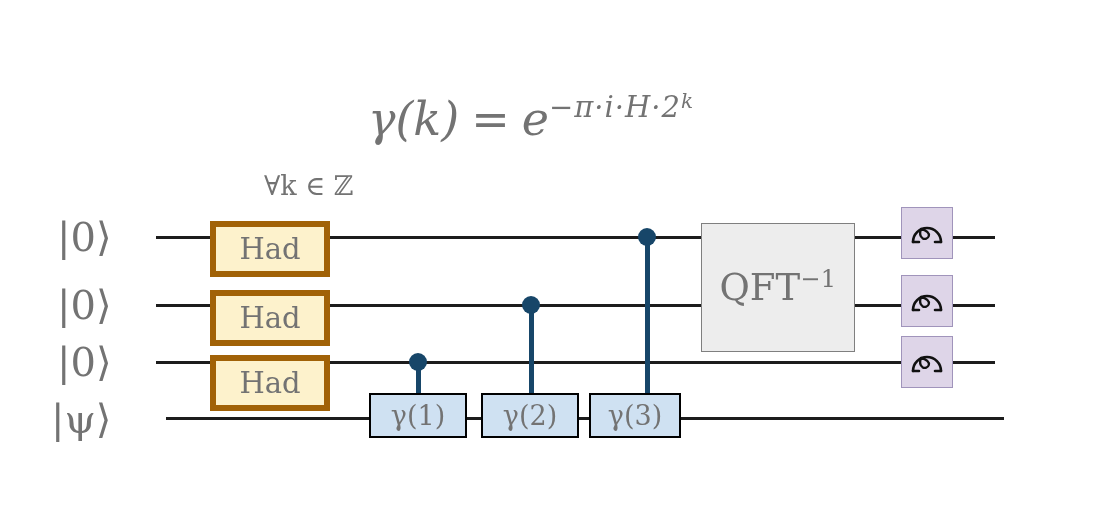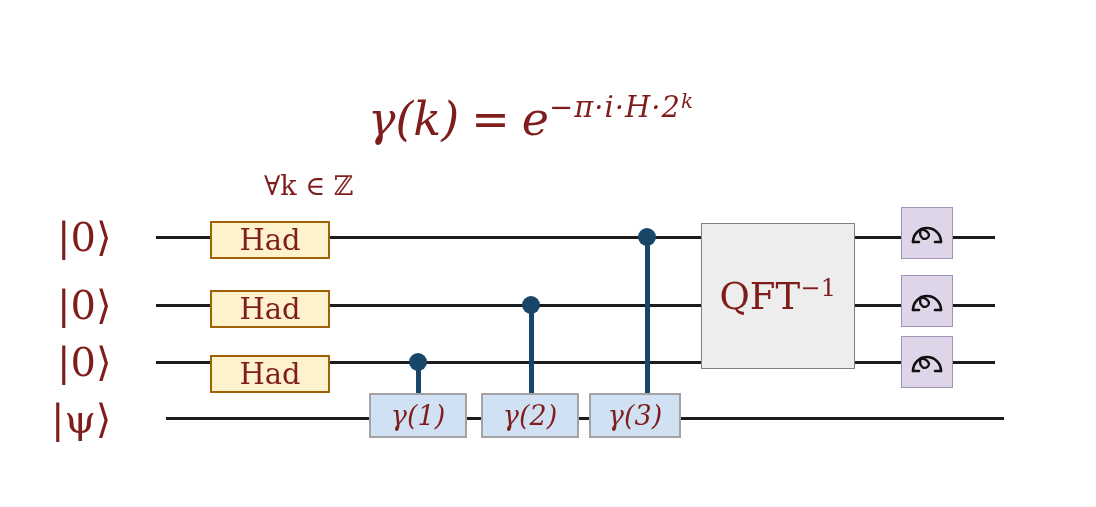--- a/index.html
+++ b/index.html
@@ -1,18 +1,18 @@
 <!DOCTYPE html>
 <html><head>
 <meta charset="utf-8">
 <style>
   html,body { margin:0; padding:0; background:#ffffff; }
   .canvas {
     position:relative; width:1096px; height:507px; background:#ffffff;
-    overflow:hidden; font-family:"DejaVu Serif","DejaVu Sans",serif; color:#7f1d1d;
+    overflow:hidden; font-family:"DejaVu Serif","DejaVu Sans",serif; color:#737373;
   }
   
   .formula {
     position:absolute; left:241px; top:92px; width:580px; text-align:center;
     font-style:italic; font-size:46px; line-height:1.2; white-space:nowrap;
   }
   .formula .eq { margin:0 12px; }
   .exp  { font-size:29px; position:relative; top:-18px; letter-spacing:1px; }
   .exp2 { font-size:20px; position:relative; top:-9px; }
   .quantifier {
@@ -23,23 +23,23 @@
   .wire { position:absolute; height:3px; background:#1c1c1c; }
   .qlabel { position:absolute; font-size:40px; line-height:40px; }
   
   .cline { position:absolute; width:5px; background:#174669; }
   .cdot  { position:absolute; width:18px; height:18px; border-radius:50%; background:#174669; }
   
   .gate {
     position:absolute; box-sizing:border-box; display:flex;
     align-items:center; justify-content:center;
   }
-  .had   { width:120px; height:38px; background:#fdf2cc; border:2px solid #a16207; font-size:29px; }
-  .cgate { height:45px; background:#cfe1f2; border:2px solid #a3a3a3; font-size:27px; font-style:italic; }
-  .qft   { left:701px; top:223px; width:154px; height:146px; background:#ededed;
+  .had   { width:120px; height:56px; background:#fdf2cc; border:6px solid #a16207; font-size:29px; }
+  .cgate { height:45px; background:#cfe1f2; border:2px solid #000000; font-size:27px; }
+  .qft   { left:701px; top:223px; width:154px; height:129px; background:#ededed;
            border:1.5px solid #7f7f7f; font-size:37px; }
   .qft .qsup { font-size:24px; position:relative; top:-13px; letter-spacing:0.5px; }
   .meas  { left:901px; width:52px; height:52px; background:#ded5e8; border:1.5px solid #a094bb; }
   .meas svg { display:block; }
 </style>
 </head>
 <body>
 
 <div class="canvas">
 

